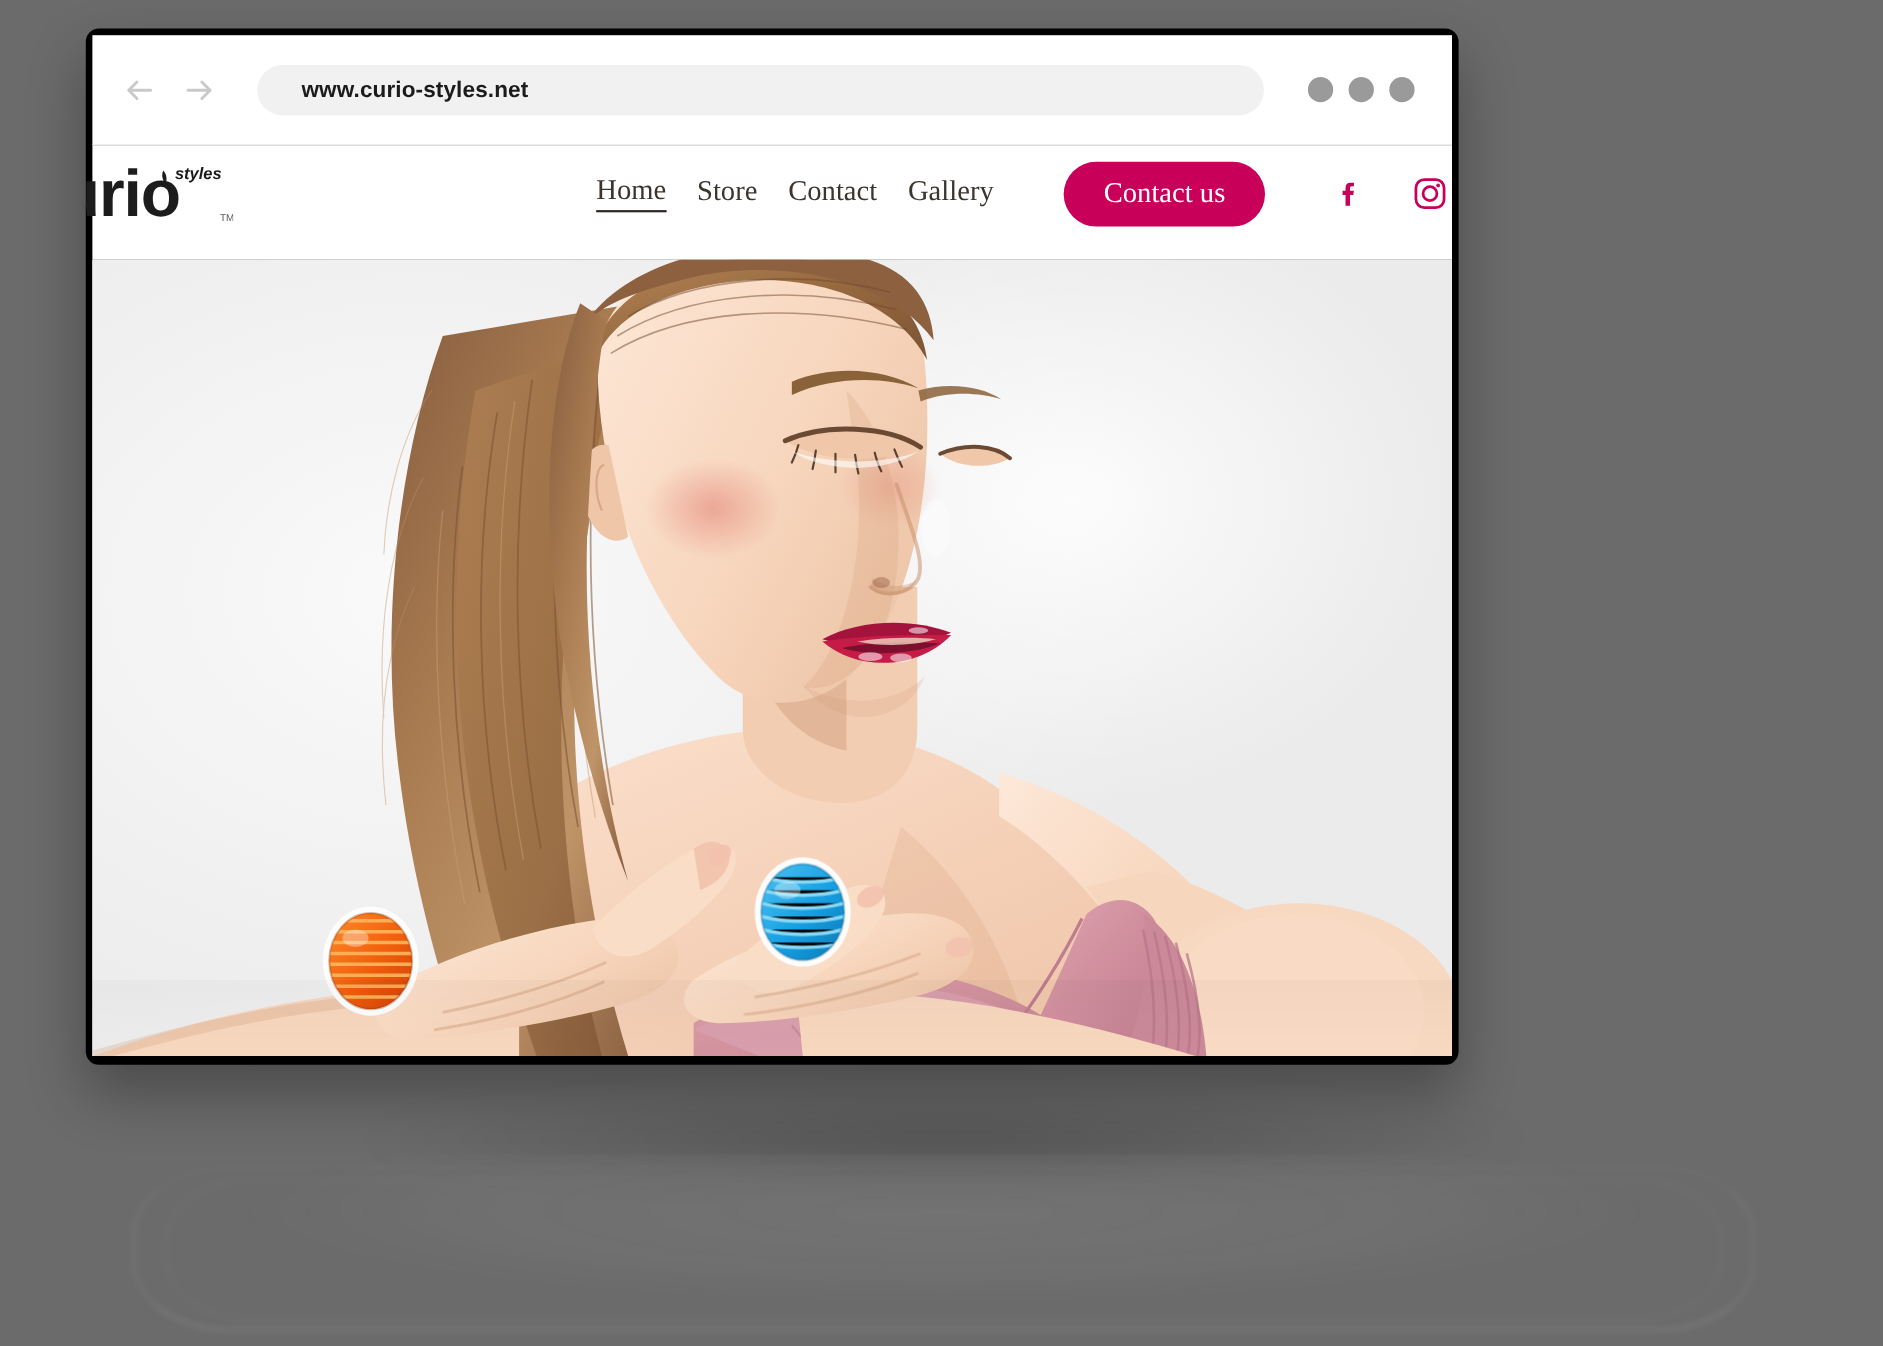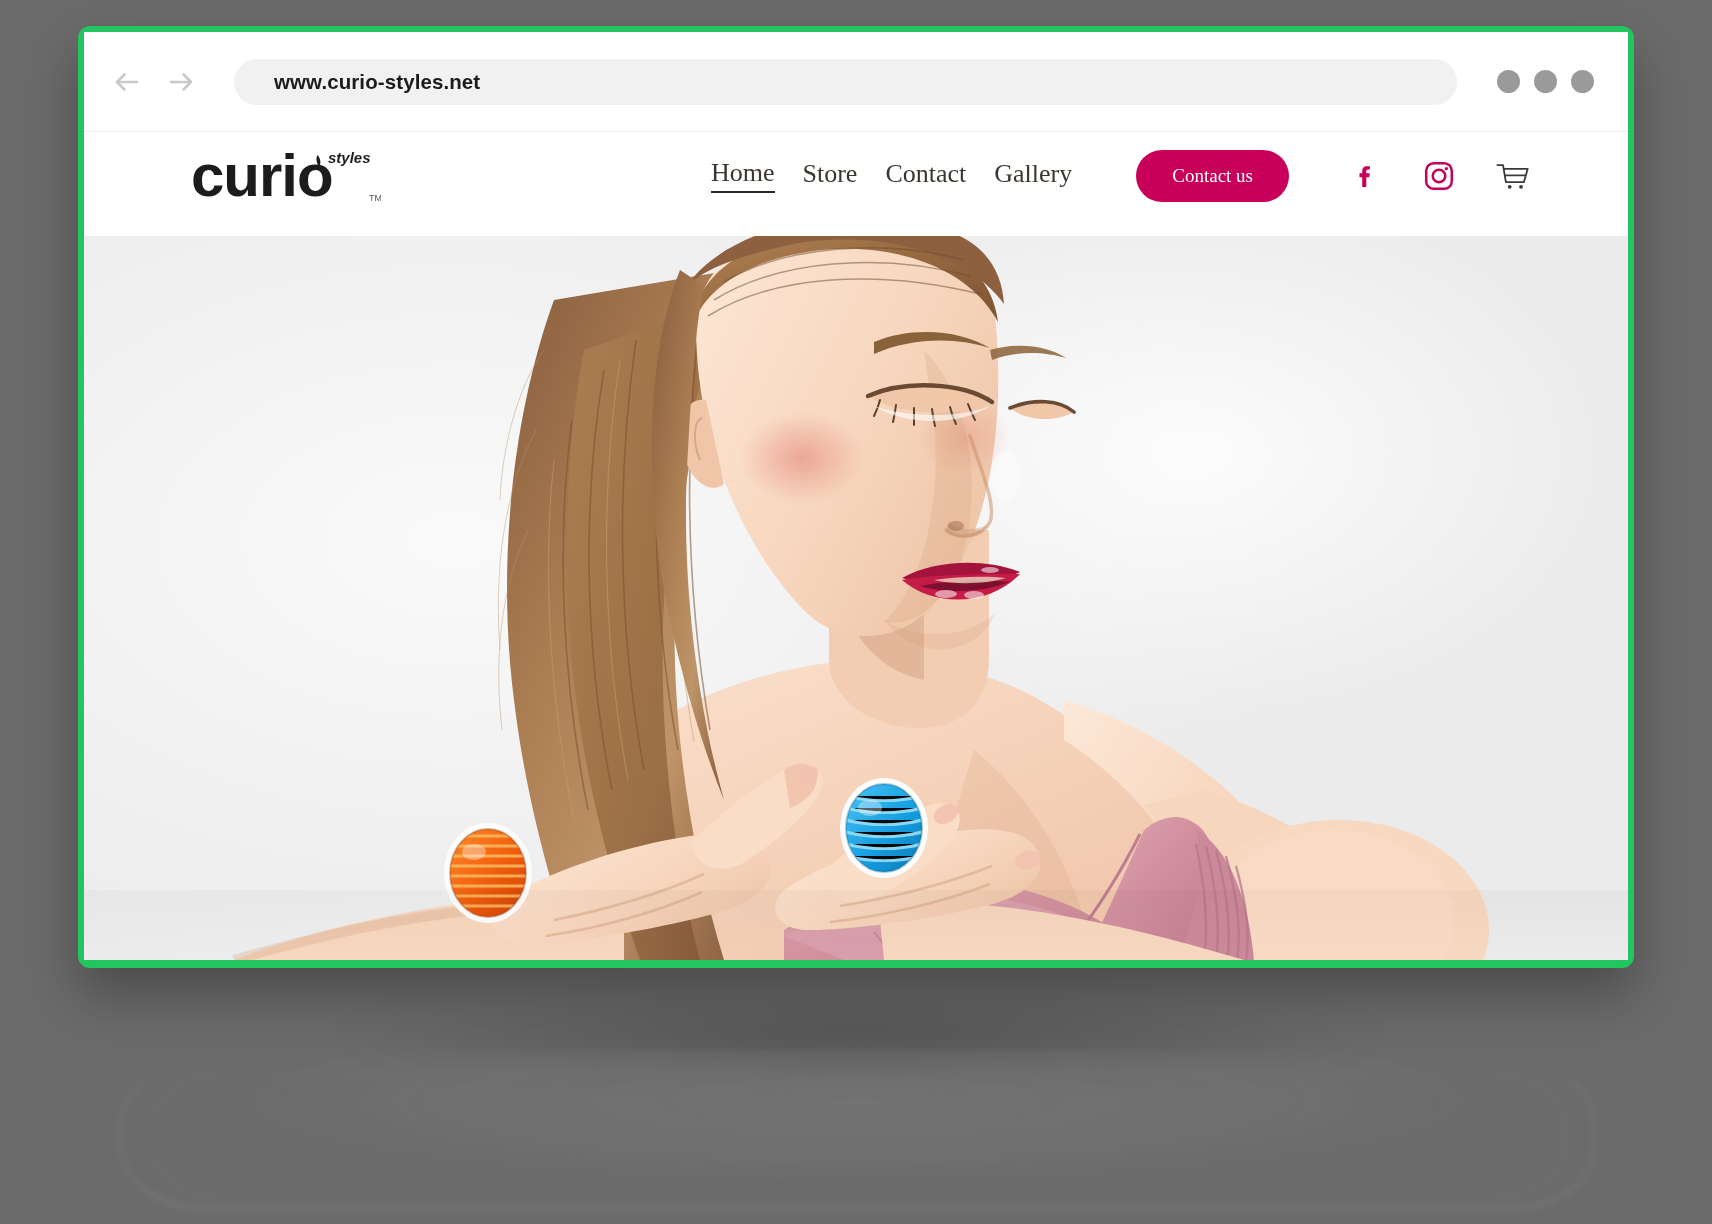--- a/index.html
+++ b/index.html
@@ -70,23 +70,23 @@
                 rgba(0,0,0,0.22) 0%, rgba(0,0,0,0.0) 70%);
     filter: blur(14px);
     pointer-events: none;
   }
 
   
   .browser {
     position: absolute;
     left: 78px;
     top: 26px;
-    width: 1556px;
+    width: 1248px;
     height: 942px;
-    background: #22c55e;
+    background: #000000;
     border-radius: 12px;
     box-shadow: 0 26px 52px rgba(0,0,0,0.30);
     overflow: hidden;
     padding: 6px 6px 8px 6px;
     display: flex;
     flex-direction: column;
   }
 
   
   .chrome {
@@ -179,21 +179,21 @@
   }
   .nav-link.active {
     border-bottom: 2.5px solid #2c2724;
   }
 
   .cta-btn {
     margin-left: 64px;
     background: #c8005a;
     color: #ffffff;
     font-family: "Liberation Serif", serif;
-    font-size: 19px;
+    font-size: 26px;
     border: none;
     border-radius: 34px;
     padding: 16px 36px 17px 36px;
     cursor: pointer;
     white-space: nowrap;
     line-height: 1;
   }
 
   .social {
     display: flex;

